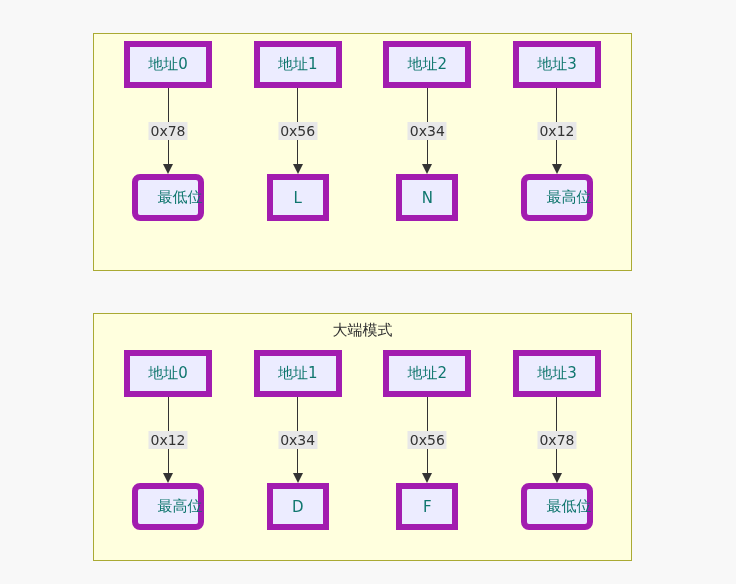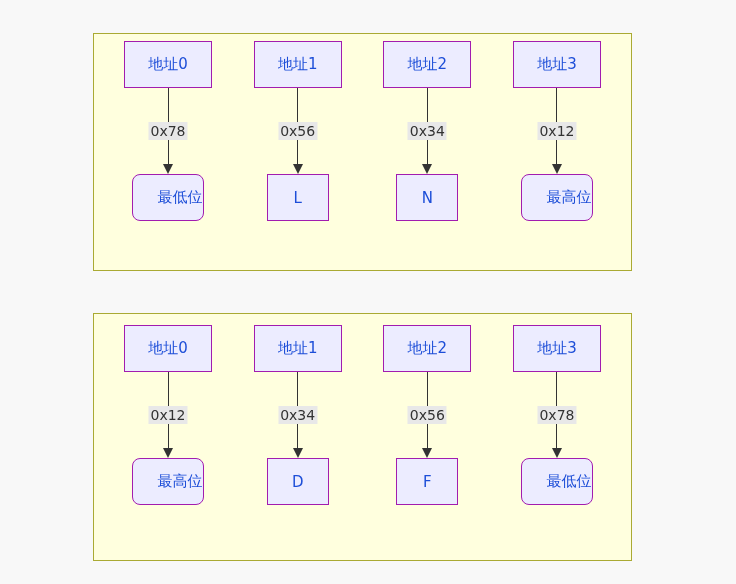--- a/index.html
+++ b/index.html
@@ -45,23 +45,23 @@
     align-items: center;
     width: 88px;
   }
 
   .node {
     display: flex;
     align-items: center;
     justify-content: center;
     height: 47px;
     background: #ececff;
-    border: 1px solid #a21caf;
+    border: 6px solid #a21caf;
     font-size: 15px;
-    color: #1d4ed8;
+    color: #0f766e;
     white-space: nowrap;
   }
   .node.address { width: 88px; }
   .node.value.square { width: 62px; }
   .node.value.rounded { width: 72px; border-radius: 8px; padding-left: 24px; }
 
   .edge {
     position: relative;
     width: 100%;
     height: 86px;
@@ -141,20 +141,21 @@
           <span class="label">0x12</span>
           <span class="arrow"></span>
         </div>
         <div class="node value rounded">最高位</div>
       </div>
 
     </div>
   </section>
 
   <section class="cluster cluster-2">
+    <div class="cluster-title">大端模式</div>
     <div class="row">
 
       <div class="col">
         <div class="node address">地址0</div>
         <div class="edge">
           <span class="line"></span>
           <span class="label">0x12</span>
           <span class="arrow"></span>
         </div>
         <div class="node value rounded">最高位</div>

